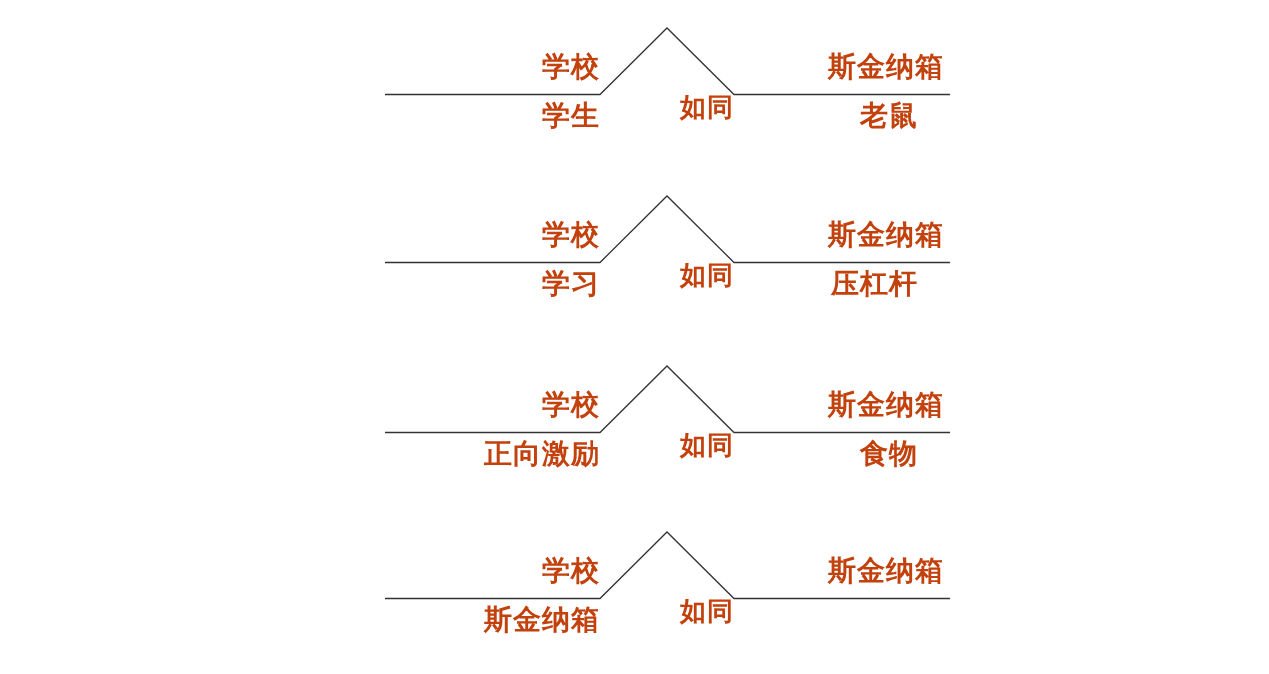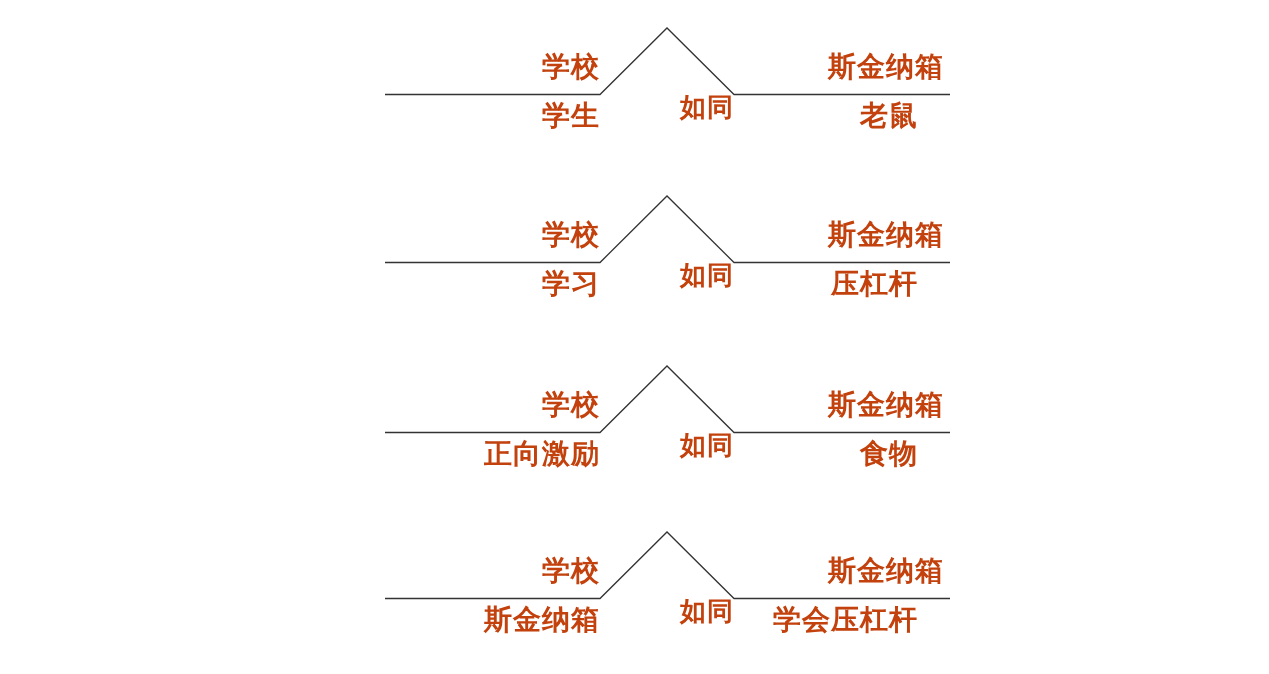--- a/index.html
+++ b/index.html
@@ -98,16 +98,15 @@
   </div>
 
   <div class="row row-4">
     <svg class="bridge" width="1269" height="150">
       <polyline points="385,94.5 600,94.5 667,28 734,94.5 950,94.5"></polyline>
     </svg>
     <span class="txt left-top">学校</span>
     <span class="txt center-label">如同</span>
     <span class="txt right-top">斯金纳箱</span>
     <span class="txt left-bottom">斯金纳箱</span>
-    <span class="txt right-bottom">学会压杠杆</span>
   </div>
 
 </div>
 
 </body></html>

